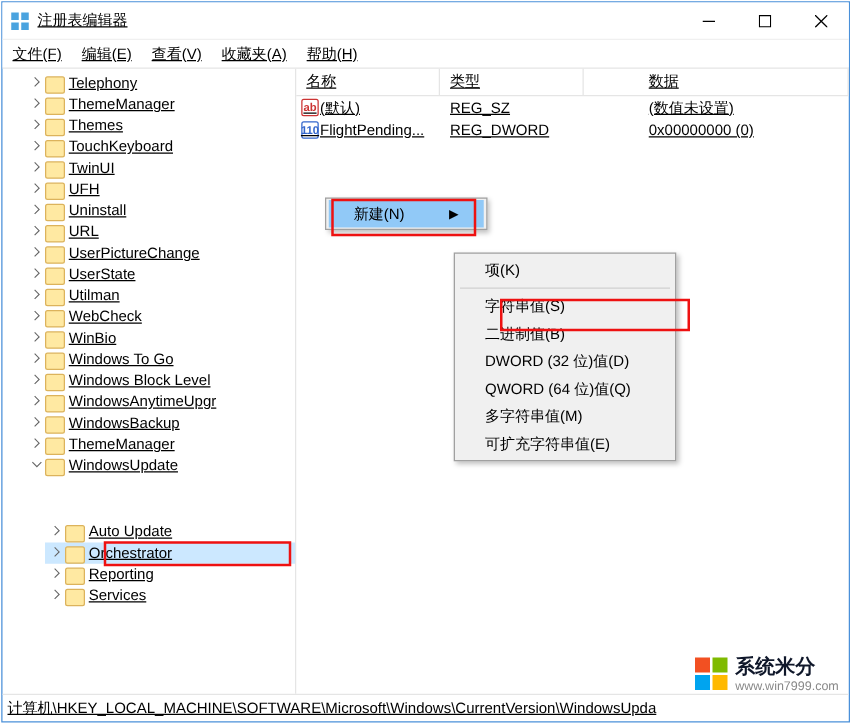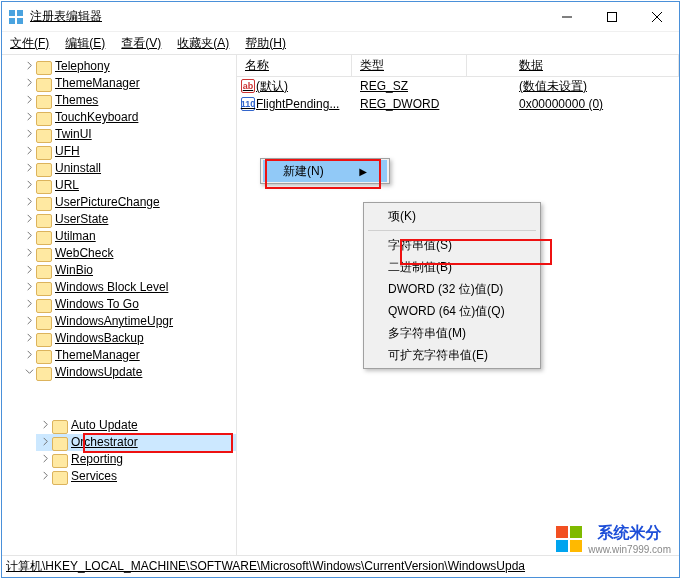--- a/index.html
+++ b/index.html
@@ -44,21 +44,21 @@
   .redbox-cm1 { position:absolute; border:2px solid #e11; left: 265px; top: 159px; width: 116px; height: 30px; pointer-events:none; }
   .redbox-dword { position:absolute; border:2px solid #e11; left: 400px; top: 239px; width: 152px; height: 26px; pointer-events:none; }
   .redbox-orch { position:absolute; border:2px solid #e11; left: 83px; top: 433px; width: 150px; height: 20px; pointer-events:none; }
   .statusbar { height: 22px; border-top: 1px solid #e5e5e5; display: flex; align-items: center; padding: 0 4px; white-space: nowrap; overflow: hidden; }
   .footer-brand { position: absolute; right: 8px; bottom: 22px; display: flex; align-items: center; gap: 6px; padding:2px; }
   .footer-logo { display: grid; grid-template-columns: 12px 12px; grid-template-rows: 12px 12px; gap: 2px; }
   .footer-logo span:nth-child(1){background:#f25022;}
   .footer-logo span:nth-child(2){background:#7fba00;}
   .footer-logo span:nth-child(3){background:#00a4ef;}
   .footer-logo span:nth-child(4){background:#ffb900;}
-  .footer-text .l1 { font-size: 16px; font-weight: bold; color:#1d4ed8;text-align:center; }
+  .footer-text .l1 { font-size: 16px; font-weight: bold; color:#0f172a; }
   .footer-text .l2 { font-size: 10px; color:#888; }
 </style>
 </head>
 <body>
 
 <div class="window">
 
   <div class="titlebar">
     <span class="titlebar-icon">
       <svg viewBox="0 0 16 16">
@@ -190,28 +190,28 @@
                 <path d="M3 1 L7 5 L3 9" fill="none" stroke="#666"></path>
               </svg></span>
             <span class="folder-icon"></span>
             <span>WinBio</span>
           </div>
           <div class="tree-node">
             <span class="expander"><svg viewBox="0 0 10 10">
                 <path d="M3 1 L7 5 L3 9" fill="none" stroke="#666"></path>
               </svg></span>
             <span class="folder-icon"></span>
+            <span>Windows To Go</span>
+          </div>
+          <div class="tree-node">
+            <span class="expander"><svg viewBox="0 0 10 10">
+                <path d="M3 1 L7 5 L3 9" fill="none" stroke="#666"></path>
+              </svg></span>
+            <span class="folder-icon"></span>
             <span>Windows Block Level</span>
-          </div>
-          <div class="tree-node">
-            <span class="expander"><svg viewBox="0 0 10 10">
-                <path d="M3 1 L7 5 L3 9" fill="none" stroke="#666"></path>
-              </svg></span>
-            <span class="folder-icon"></span>
-            <span>Windows To Go</span>
           </div>
           <div class="tree-node">
             <span class="expander"><svg viewBox="0 0 10 10">
                 <path d="M3 1 L7 5 L3 9" fill="none" stroke="#666"></path>
               </svg></span>
             <span class="folder-icon"></span>
             <span>WindowsAnytimeUpgr</span>
           </div>
           <div class="tree-node">
             <span class="expander"><svg viewBox="0 0 10 10">

